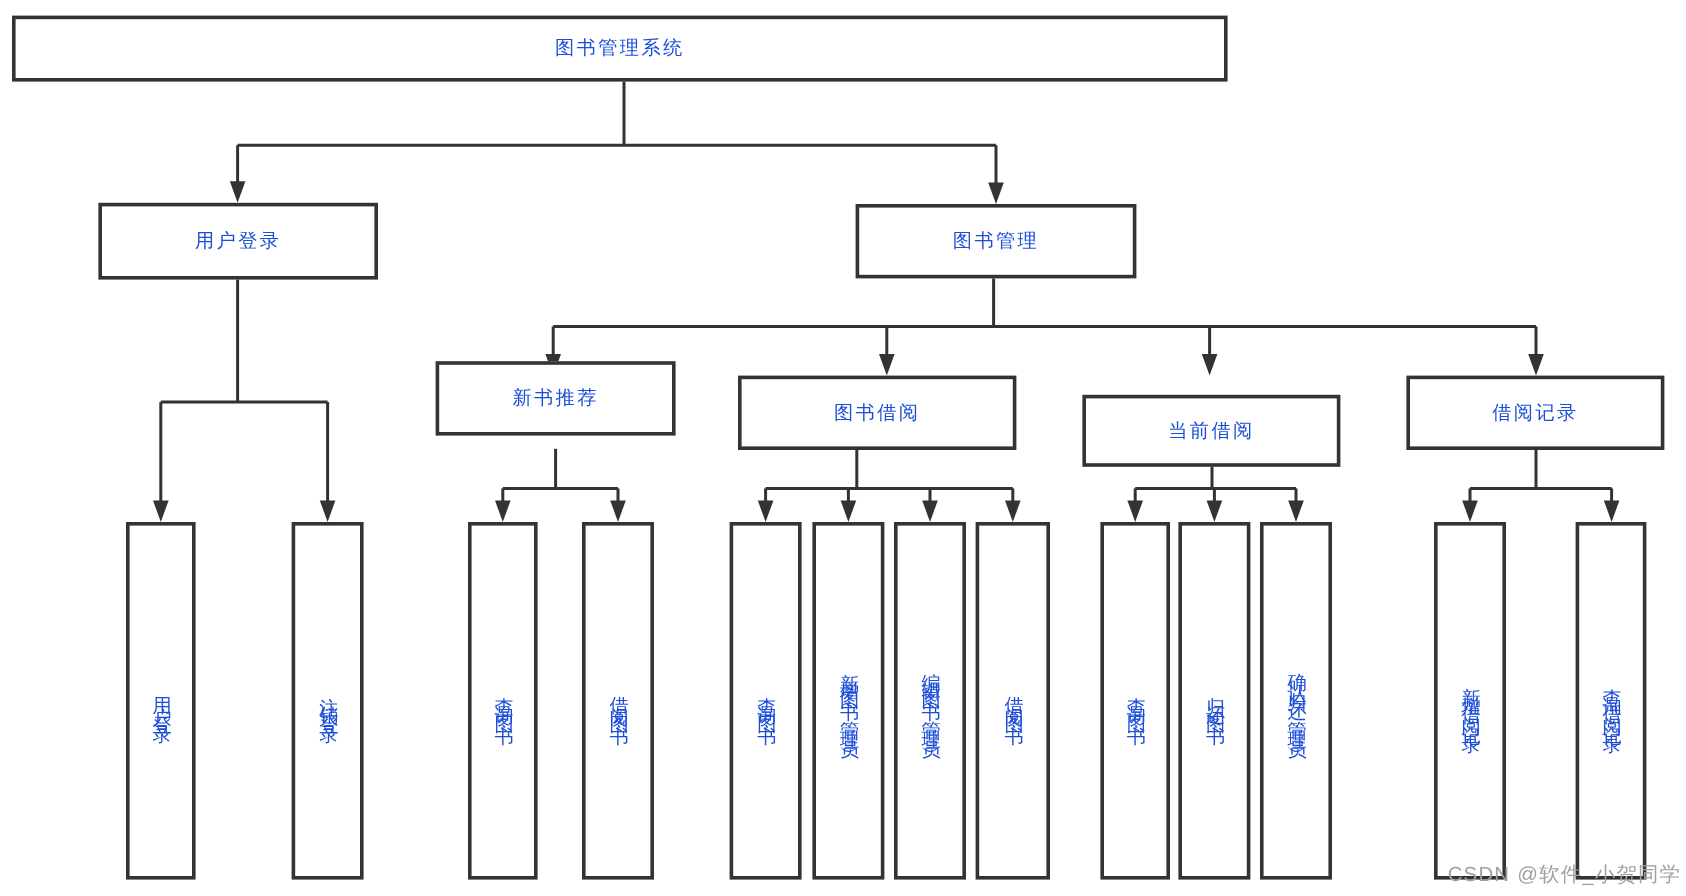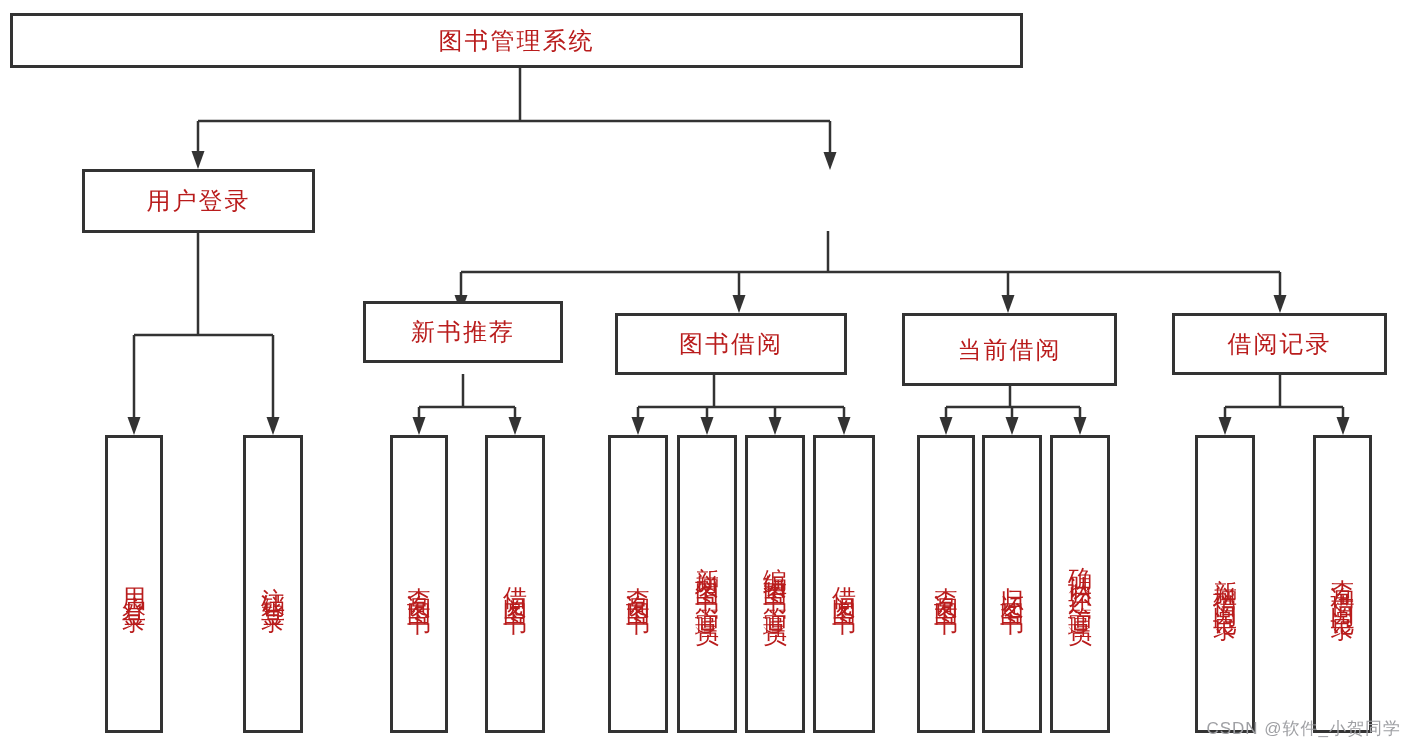--- a/index.html
+++ b/index.html
@@ -6,21 +6,21 @@
   body{
     width:1405px;height:747px;position:relative;overflow:hidden;
     font-family:"Liberation Sans","DejaVu Sans",sans-serif;
   }
   .canvas{position:absolute;left:0;top:0;width:1405px;height:747px;background:#ffffff;}
   .edges{position:absolute;left:0;top:0;z-index:0;}
   .node{
     position:absolute;box-sizing:border-box;
     border:3px solid #333333;background:#ffffff;
     display:flex;align-items:center;justify-content:center;
-    color:#b91c1c;font-size:24px;z-index:1;
+    color:#1d4ed8;font-size:16px;z-index:1;
   }
   .node.h span{letter-spacing:2px;white-space:nowrap;}
   .node.v span{
     writing-mode:vertical-rl;text-orientation:mixed;
     letter-spacing:8px;line-height:1;white-space:nowrap;
   }
   .watermark{
     position:absolute;right:4px;bottom:7px;z-index:2;
     color:#9fa0a4;font-size:17px;letter-spacing:1px;white-space:nowrap;margin-left:14px;
   }
@@ -95,28 +95,31 @@
     </g>
   </svg>
 
   <div class="node h" style="left:10px;top:13px;width:1013px;height:55px;">
     <span>图书管理系统</span>
   </div>
 
   <div class="node h" style="left:82px;top:169px;width:233px;height:64px;">
     <span>用户登录</span>
   </div>
+  <div class="node h" style="left:713px;top:170px;width:234px;height:62px;">
+    <span>图书管理</span>
+  </div>
 
   <div class="node h" style="left:363px;top:301px;width:200px;height:62px;">
     <span>新书推荐</span>
   </div>
   <div class="node h" style="left:615px;top:313px;width:232px;height:62px;">
     <span>图书借阅</span>
   </div>
-  <div class="node h" style="left:902px;top:313px;width:215px;height:73px;">
+  <div class="node h" style="left:902px;top:329px;width:215px;height:60px;">
     <span>当前借阅</span>
   </div>
   <div class="node h" style="left:1172px;top:313px;width:215px;height:62px;">
     <span>借阅记录</span>
   </div>
 
   <div class="node v" style="left:105px;top:435px;width:58px;height:298px;">
     <span>用户登录</span>
   </div>
   <div class="node v" style="left:243px;top:435px;width:60px;height:298px;">

